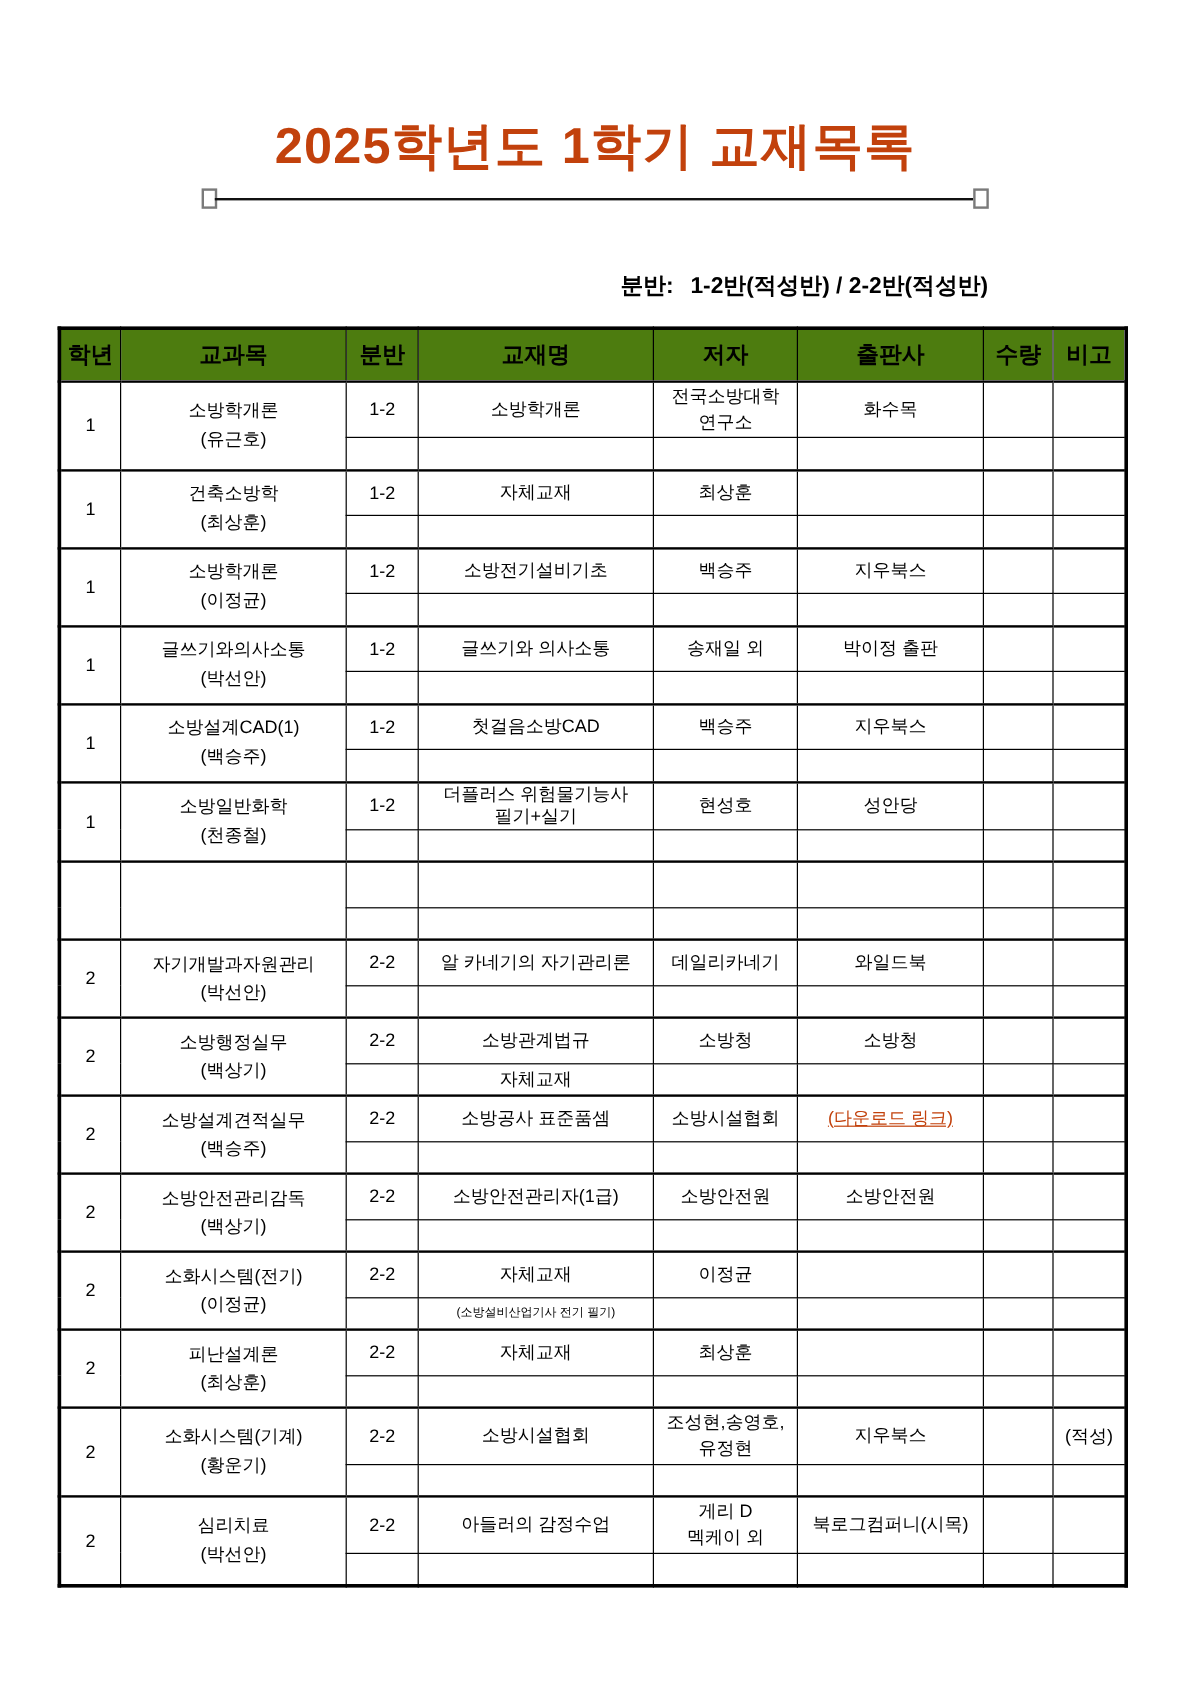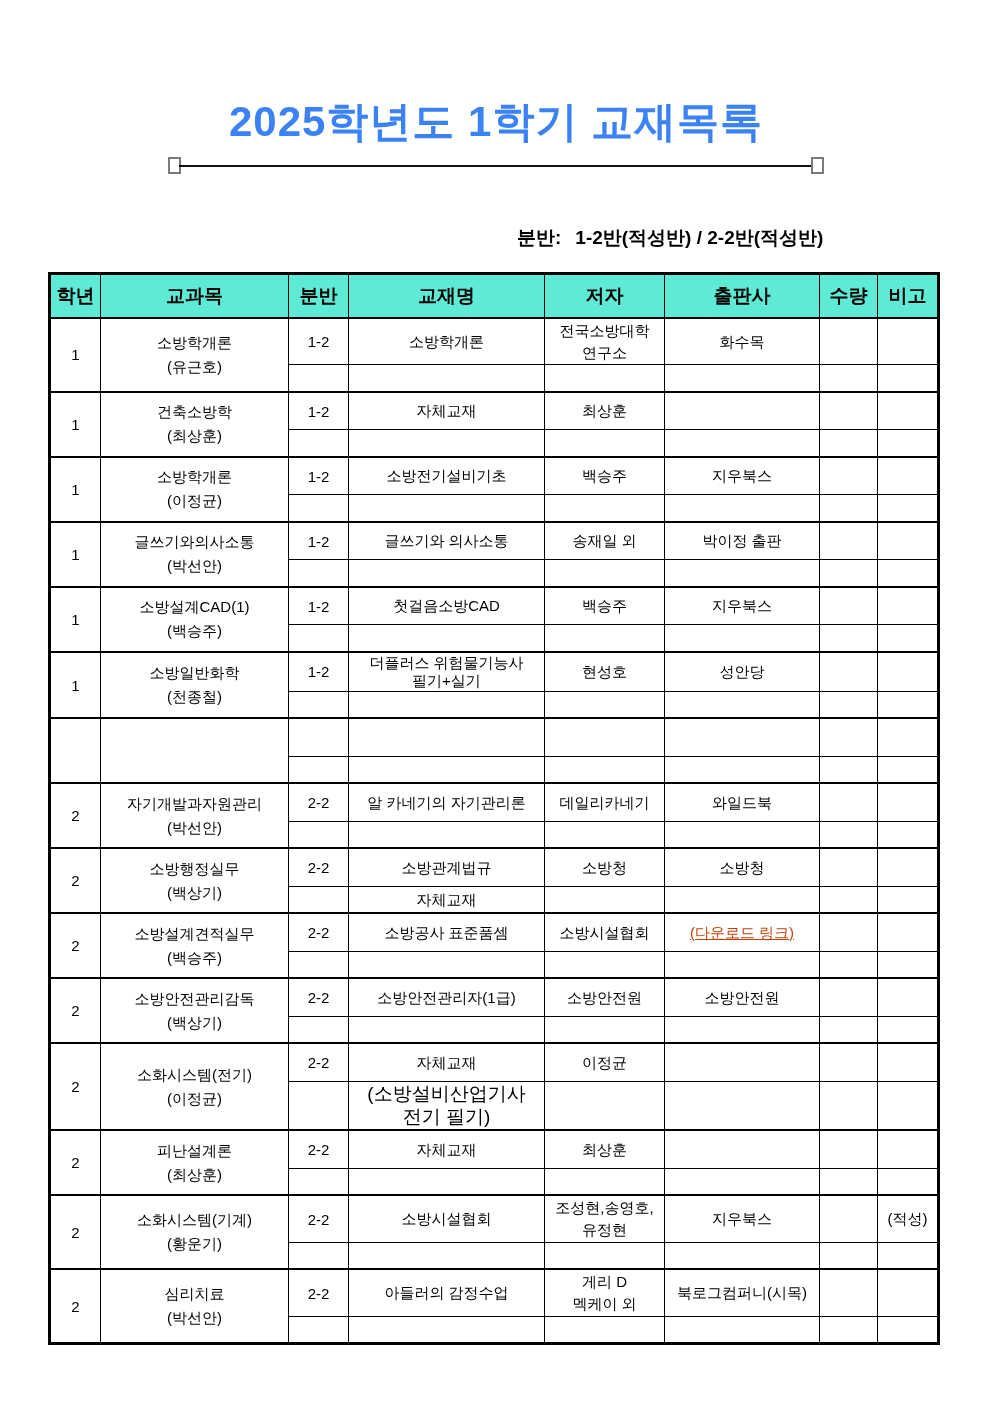--- a/index.html
+++ b/index.html
@@ -13,21 +13,21 @@
   .page { position: relative; width: 992px; height: 1403px; overflow: hidden; }
 
   
   .doc-title {
     margin: 98px 0 0 0;
     text-align: center;
     font-size: 42px;
     font-weight: bold;
     letter-spacing: 1px;
     line-height: 1.15;
-    color: #3b82f6;
+    color: #c2410c;
   }
   .title-rule { position: relative; width: 656px; height: 18px; margin: 11px auto 0 auto; }
   .title-rule .rule-line {
     position: absolute; left: 11px; right: 11px; top: 8px;
     border-top: 2px solid #111;
   }
   .title-rule .sq {
     position: absolute; top: 0; width: 13px; height: 17px;
     background: #fff; border: 2px solid #7a7a7a;
   }
@@ -53,37 +53,37 @@
   .booklist th, .booklist td {
     border: 1px solid #000;
     text-align: center;
     vertical-align: middle;
     padding: 1px 2px;
     font-size: 15px;
     overflow: hidden;
     word-break: keep-all;
   }
   .booklist thead th {
-    background: #5eead4;
+    background: #4d7c0f;
     font-size: 19px;
     font-weight: bold;
     height: 44px;
     border-bottom: 2px solid #000;
   }
   tr.r1 { height: 38px; }
   tr.r2 { height: 27px; }
   tr.blockstart td { border-top: 2px solid #000; }
   td.c-grade { font-size: 15px; }
   td.c-subject { line-height: 1.2; }
   .subj-name { }
   .subj-prof { margin-top: 6px; }
   td.c-textbook { line-height: 1.2; }
   td.c-author { line-height: 1.45; }
   td.c-publisher { line-height: 1.3; }
-  td.small { font-size: 19px; }
+  td.small { font-size: 10px; }
   .plink {
     color: #c2410c;
     text-decoration: underline;
     cursor: pointer;
   }
 </style>
 </head>
 <body>
 
 <div class="page">

